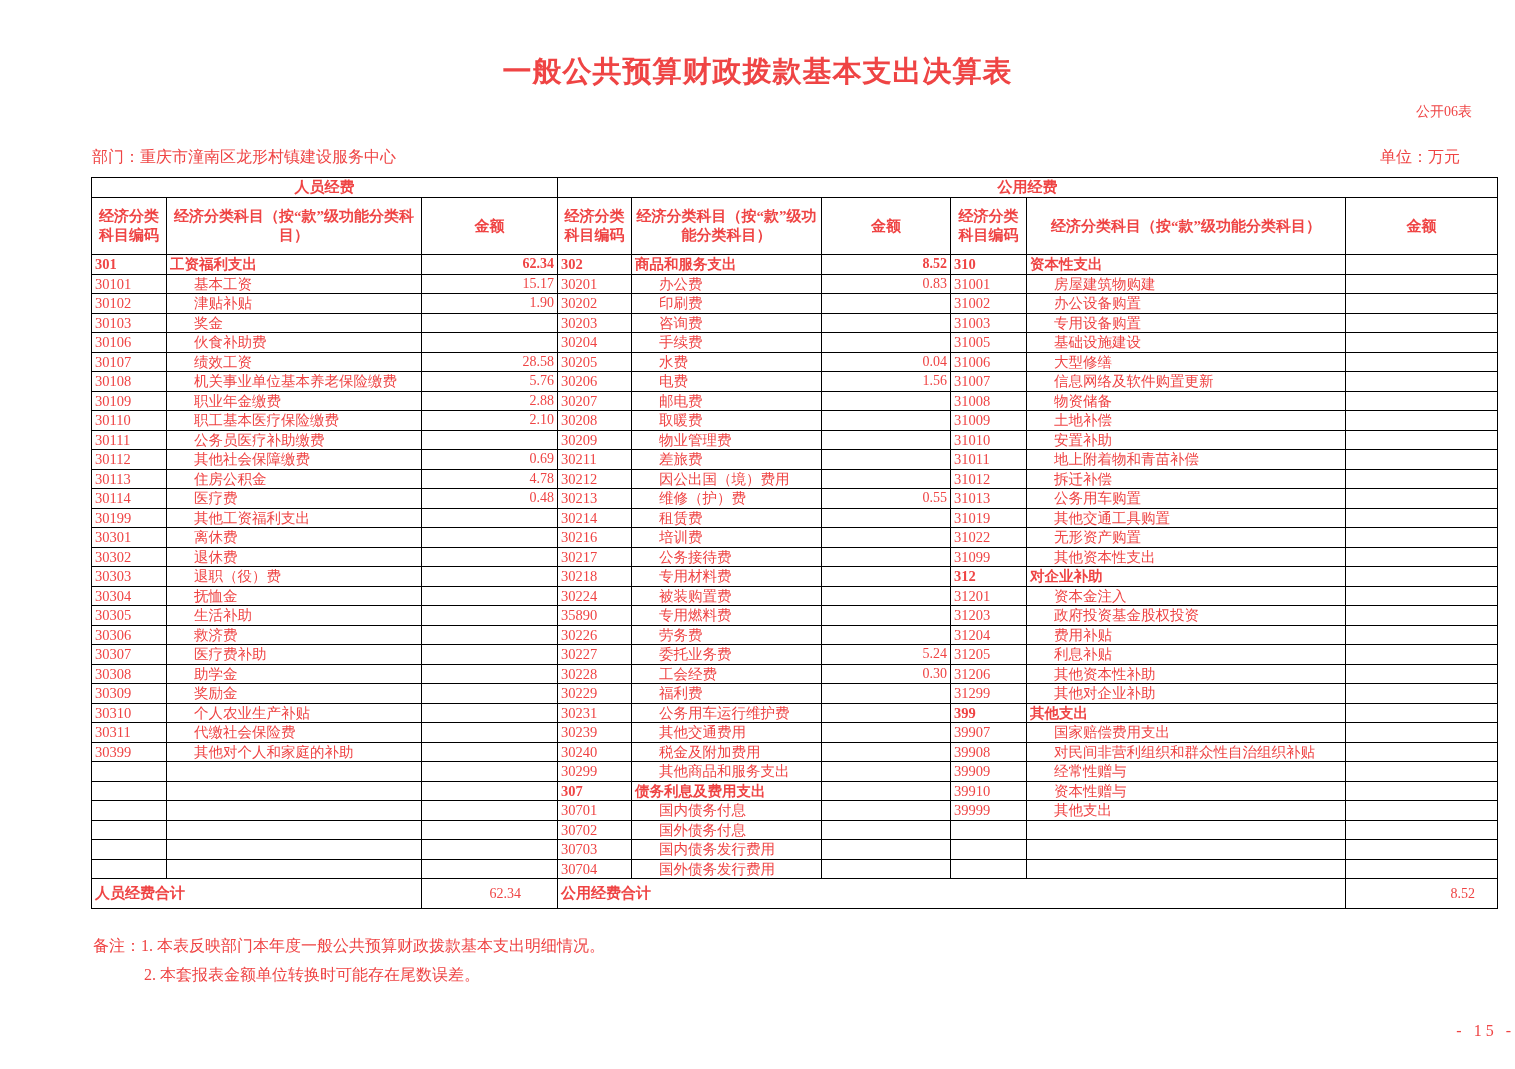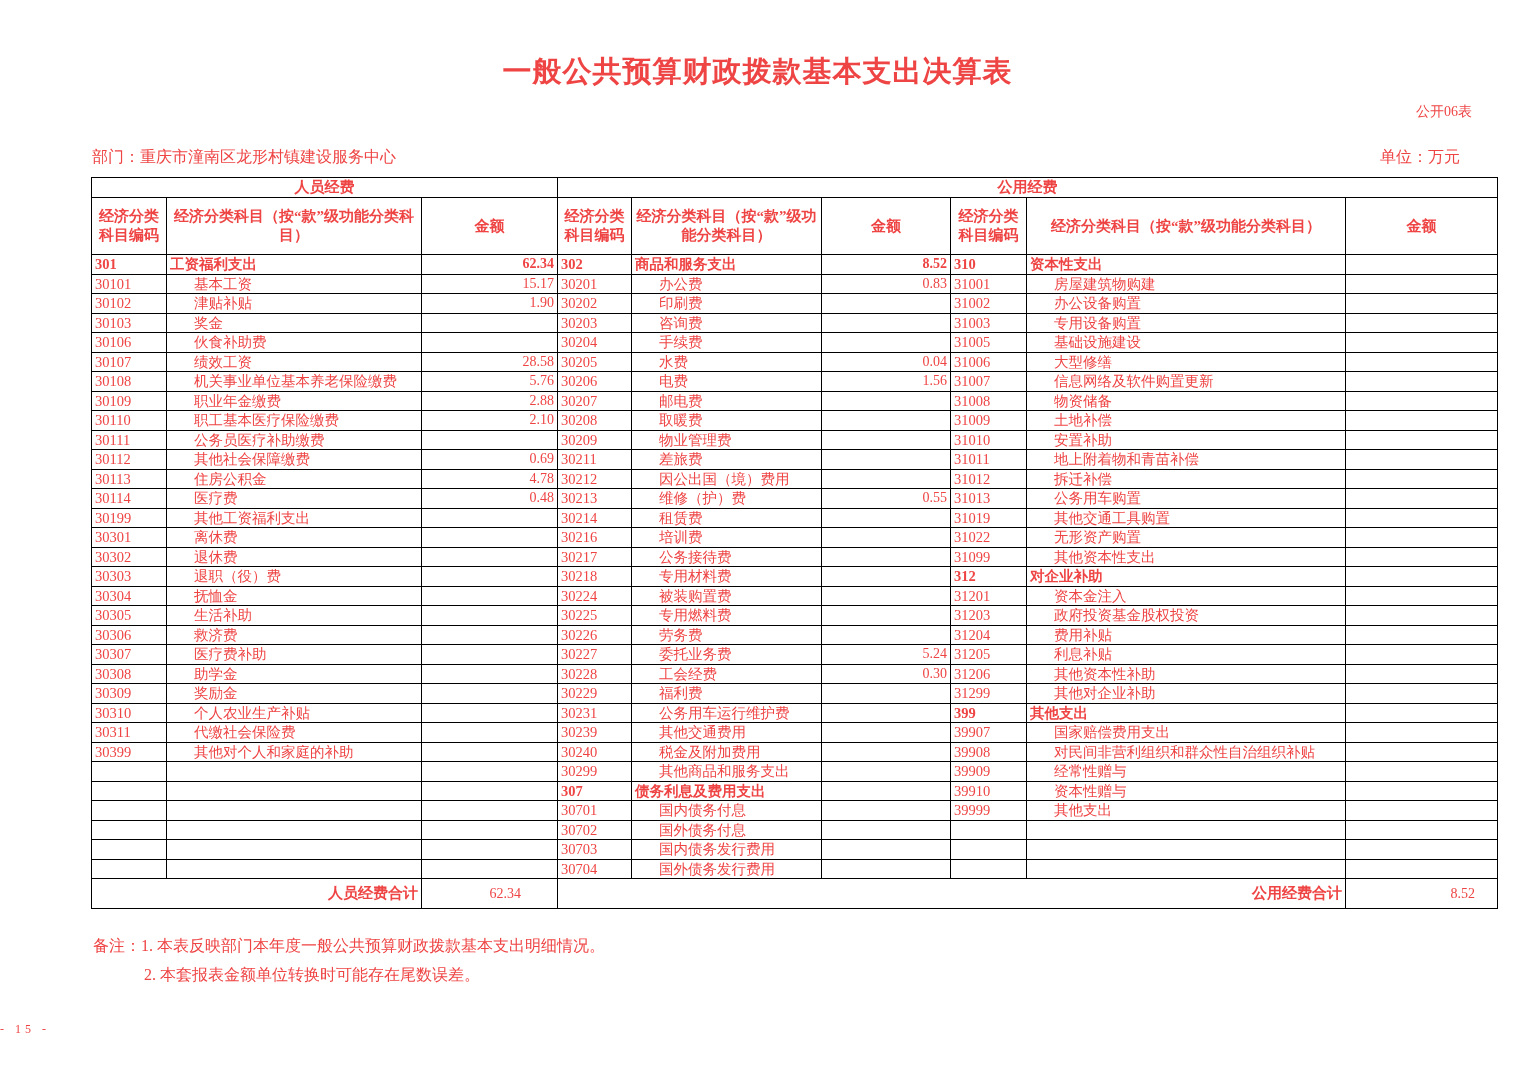--- a/index.html
+++ b/index.html
@@ -29,29 +29,29 @@
   tbody td{height:18.5px;font-size:14.5px;line-height:18px;white-space:nowrap;vertical-align:middle;}
   td.code{text-align:left;}
   td.name{text-align:left;}
   td.name.indent{padding-left:27px;}
   td.amt{
     text-align:right;
     font-family:"Liberation Sans","DejaVu Sans",sans-serif;font-size:14px;
   }
   .cat{font-weight:bold;}
   tfoot td{height:29px;font-size:15px;vertical-align:middle;}
-  tfoot td.lbl{text-align:right;font-weight:bold;}
+  tfoot td.lbl{text-align:left;font-weight:bold;}
   tfoot td.amt1{padding-right:36px;}
   tfoot td.amt2{padding-right:22px;}
 
   .notes{position:absolute;top:931px;left:93px;font-size:16px;line-height:29px;}
   .notes .line2{margin-left:51px;}
   .pagenum{
-    position:absolute;top:1022px;left:0;width:100%;text-align:left;
-    font-size:12px;letter-spacing:4px;
+    position:absolute;top:1022px;left:0;width:100%;text-align:right;
+    font-size:16px;letter-spacing:4px;
   }
 </style>
 </head>
 <body>
 
 <div class="page">
 
   <div class="title">一般公共预算财政拨款基本支出决算表</div>
   <div class="form-code">公开06表</div>
   <div class="dept">部门：重庆市潼南区龙形村镇建设服务中心</div>
@@ -282,21 +282,21 @@
           <td class="name indent">被装购置费</td>
           <td class="amt"></td>
           <td class="code">31201</td>
           <td class="name indent">资本金注入</td>
           <td class="amt"></td>
         </tr>
         <tr>
           <td class="code">30305</td>
           <td class="name indent">生活补助</td>
           <td class="amt"></td>
-          <td class="code">30225</td>
+          <td class="code">35890</td>
           <td class="name indent">专用燃料费</td>
           <td class="amt"></td>
           <td class="code">31203</td>
           <td class="name indent">政府投资基金股权投资</td>
           <td class="amt"></td>
         </tr>
         <tr>
           <td class="code">30306</td>
           <td class="name indent">救济费</td>
           <td class="amt"></td>

